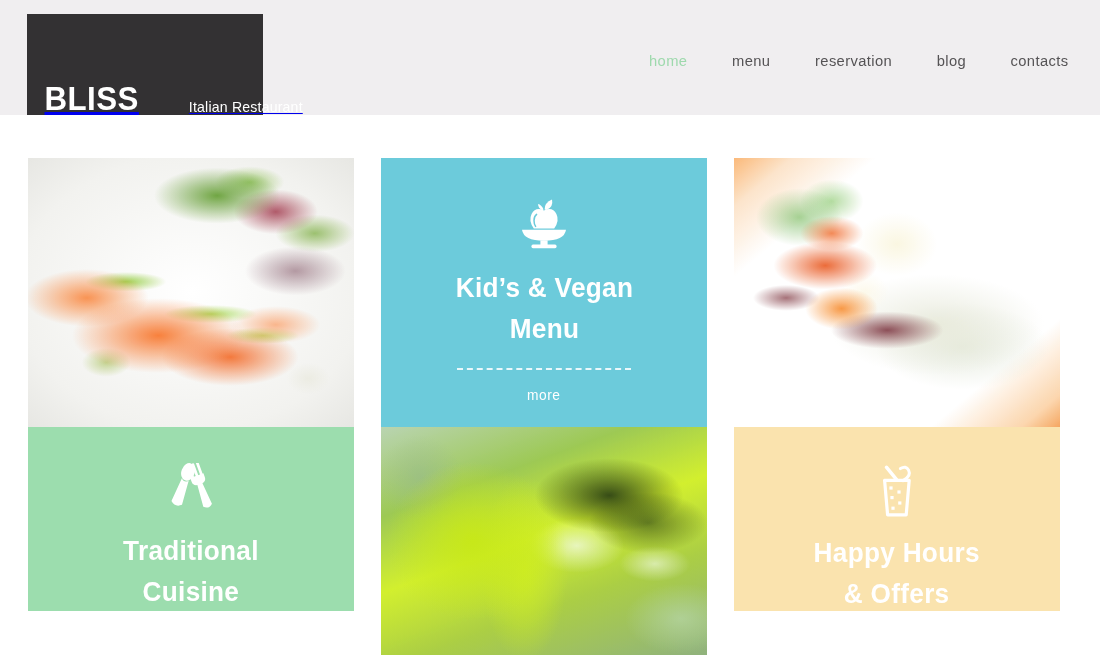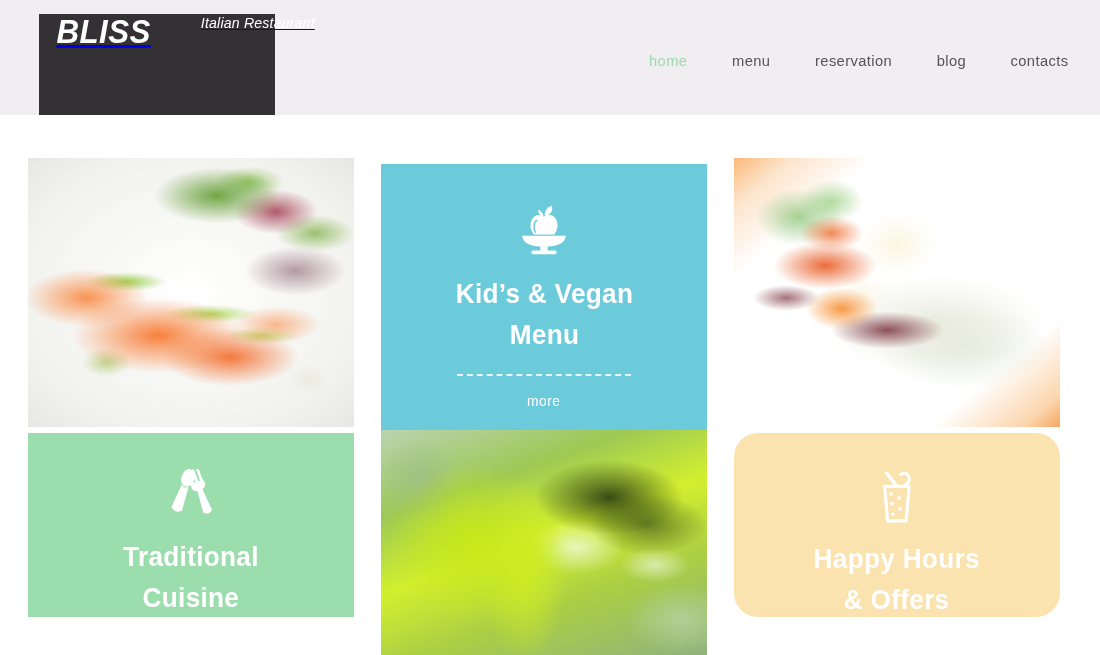--- a/index.html
+++ b/index.html
@@ -21,27 +21,26 @@
   #site-header {
     position: absolute;
     left: 0; top: 0;
     width: 1100px;
     height: 115px;
     background: #f0eef0;
   }
 
   #logo-box {
     position: absolute;
-    left: 39px; top: 14px;
+    left: 27px; top: 14px;
     width: 236px;
     height: 101px;
     background: #333133;
     display: flex;
-    align-items: flex-start;
-    font-style: italic;
+    align-items: flex-end;
   }
 
   #logo-name {
     color: #ffffff;
     font-family: "Liberation Sans Narrow", "Liberation Sans", sans-serif;
     font-weight: bold;
     font-size: 34px;
     letter-spacing: 0.5px;
     padding-left: 19px;
     transform: scaleX(0.92);
@@ -118,21 +117,20 @@
   .photo.bottom { height: 228px; }
 
   
   .panel {
     width: 326px;
     position: relative;
     overflow: hidden;
     display: flex;
     flex-direction: column;
     align-items: center;
-    margin-top: 6px;
   }
   .panel.tall   { height: 269px; padding-top: 36px; }
   .panel.bottom { height: 184px; padding-top: 36px; }
 
   .panel-icon {
     width: 62px;
     height: 60px;
     margin-bottom: 14px;
     display: flex;
     align-items: center;
@@ -222,21 +220,21 @@
       radial-gradient(ellipse 52px 26px at 84% 60%, rgba(240,248,236,0.6), rgba(240,248,236,0) 68%),
       radial-gradient(ellipse 60px 60px at 12% 22%, rgba(150,180,140,0.6), rgba(150,180,140,0) 70%),
       radial-gradient(ellipse 80px 50px at 92% 84%, rgba(186,214,180,0.6), rgba(186,214,180,0) 70%),
       linear-gradient(160deg, #b7cfb0 0%, #9cc45a 26%, #cfe93a 48%, #a9c94c 70%, #8fae7e 100%);
     filter: saturate(1.08) brightness(1.02);
   }
 
   
   .teal-panel   { background: #6ccbdb; }
   .green-panel  { background: #9cddae; }
-  .yellow-panel { background: #fae3ae; border-radius: 24px; }
+  .yellow-panel { background: #fae3ae; }
 </style>
 </head>
 <body>
 
 <header id="site-header">
 
   <a id="logo-box" href="#">
     <span id="logo-name">BLISS</span>
     <span id="logo-divider"></span>
     <span id="logo-tagline">Italian Restaurant</span>

